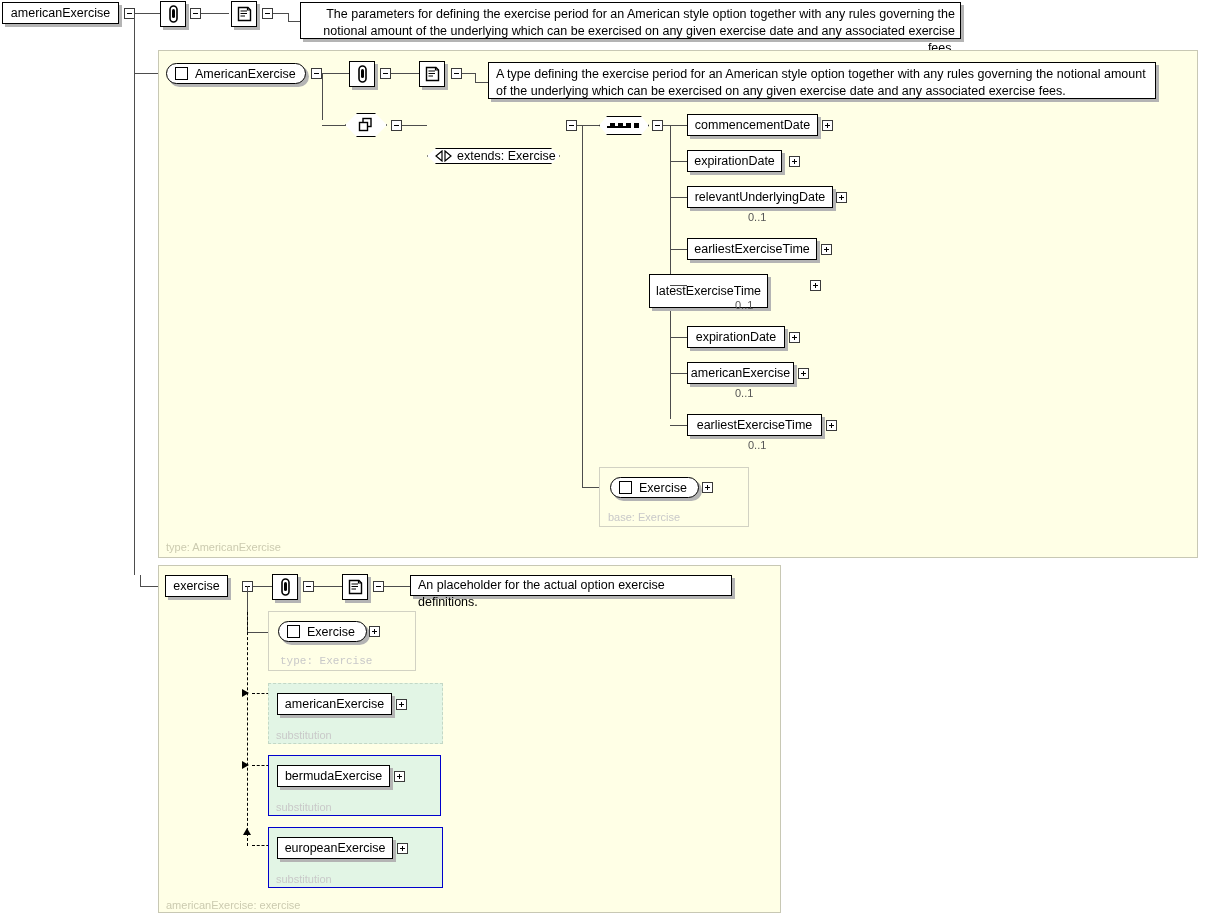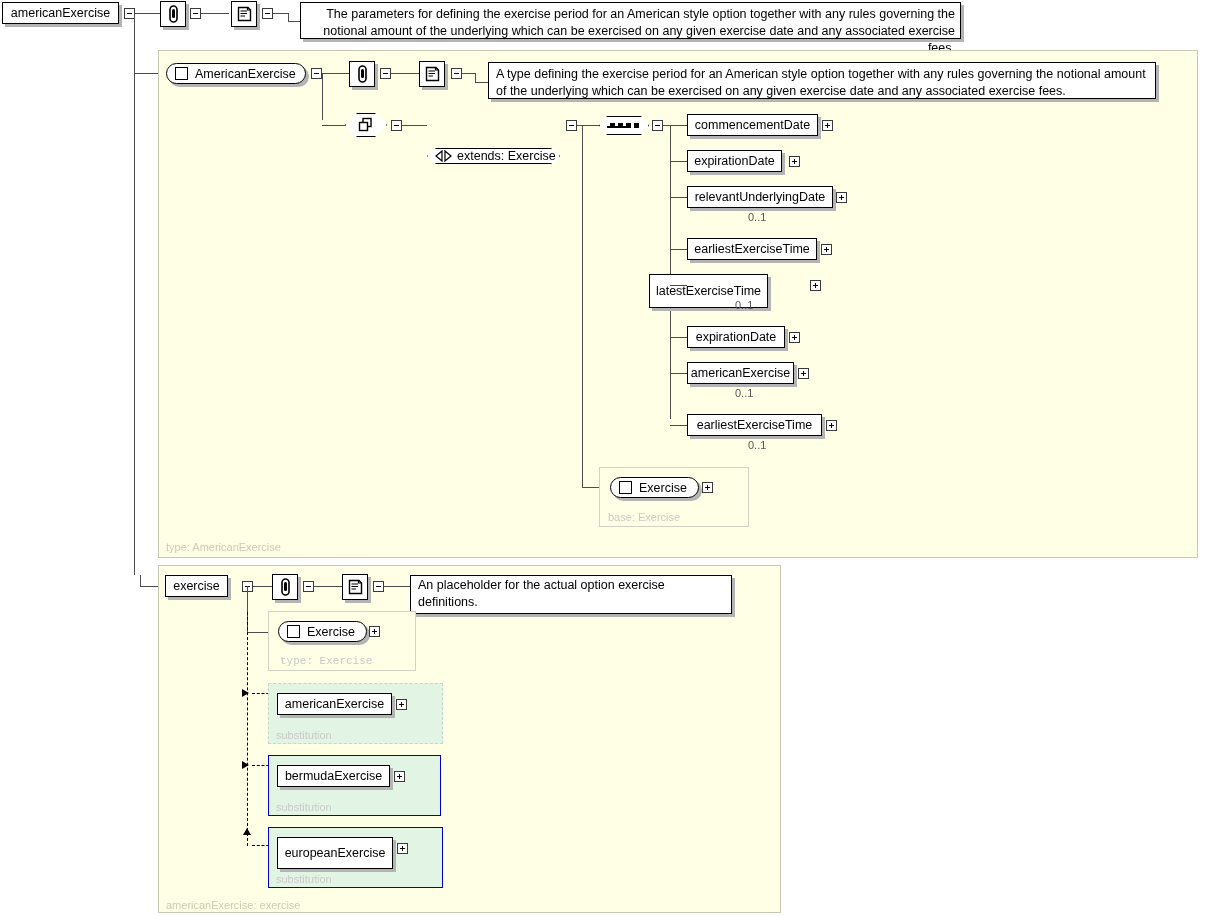--- a/index.html
+++ b/index.html
@@ -412,21 +412,21 @@
   <div class="iconbox" style="left:342px; top:574px;">
     <svg width="17" height="18" viewBox="0 0 17 18">
       <path d="M2.5 2.5 H12 L14.5 5 V15.5 H2.5 Z" fill="#fff" stroke="#000" stroke-width="1.4"></path>
       <path d="M4.5 6 H11 M4.5 8.5 H11 M4.5 11 H9" stroke="#000" stroke-width="1.2"></path>
       <path d="M11.5 2.5 V5 H14.5" fill="none" stroke="#000" stroke-width="1.2"></path>
     </svg>
   </div>
   <div class="exp" style="left:373px; top:581px;"></div>
   <div class="h" style="left:384px; top:586px; width:26px;"></div>
 
-  <div class="abox" style="left:410px; top:575px; width:322px; height:39px; padding-top:1px;">
+  <div class="abox" style="left:410px; top:575px; width:322px; height:21px; padding-top:1px;">
     <span>An placeholder for the actual option exercise definitions.</span>
   </div>
 
   <div class="panel-sub" style="left:268px; top:611px; width:148px; height:60px;"></div>
   <div class="rbox" style="left:278px; top:621px; width:89px; height:21px;">
     <span class="sq"></span>
     <span>Exercise</span>
   </div>
   <div class="exp plus" style="left:369px; top:626px;"></div>
   <div class="panel-label grey" style="left:280px; top:655px;font-family:Liberation Mono, monospace;">type: Exercise</div>
@@ -447,19 +447,19 @@
   <div class="panel-label grey" style="left:276px; top:729px;">substitution</div>
 
   <div class="panel-subst solid-blue" style="left:268px; top:755px; width:173px; height:61px;"></div>
   <div class="ebox" style="left:277px; top:765px; width:113px; height:22px;">
     <span>bermudaExercise</span>
   </div>
   <div class="exp plus" style="left:394px; top:771px;"></div>
   <div class="panel-label grey" style="left:276px; top:801px;">substitution</div>
 
   <div class="panel-subst solid-blue" style="left:268px; top:827px; width:175px; height:61px;"></div>
-  <div class="ebox" style="left:277px; top:837px; width:116px; height:32px;">
+  <div class="ebox" style="left:277px; top:837px; width:116px; height:22px;">
     <span>europeanExercise</span>
   </div>
   <div class="exp plus" style="left:397px; top:843px;"></div>
   <div class="panel-label grey" style="left:276px; top:873px;">substitution</div>
 
 </div>
 
 </body></html>

